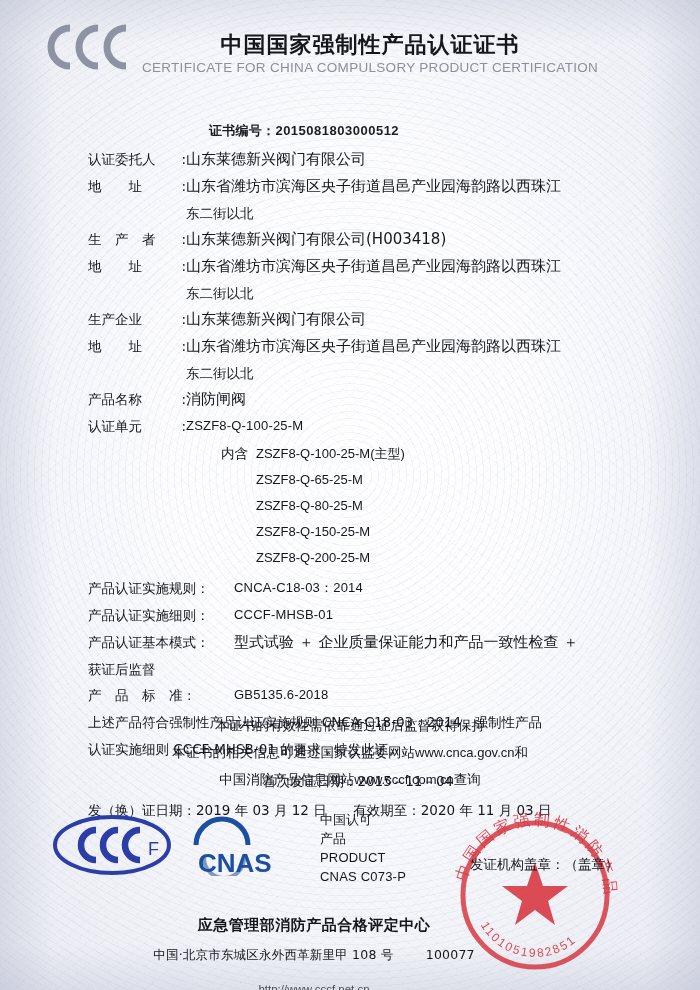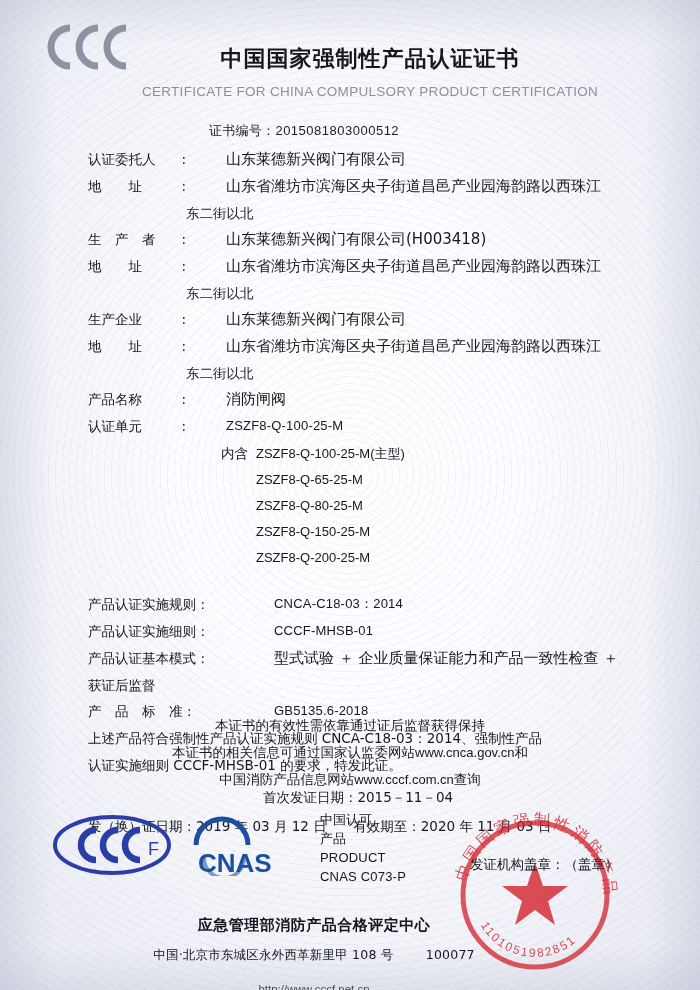--- a/index.html
+++ b/index.html
@@ -39,39 +39,38 @@
       linear-gradient(90deg, rgba(180,186,205,0.35) 0px, rgba(255,255,255,0) 55px),
       linear-gradient(-90deg, rgba(180,186,205,0.35) 0px, rgba(255,255,255,0) 55px),
       linear-gradient(180deg, rgba(180,186,205,0.30) 0px, rgba(255,255,255,0) 45px),
       linear-gradient(0deg, rgba(180,186,205,0.30) 0px, rgba(255,255,255,0) 45px);
     pointer-events: none;
   }
 
   
   .header {
     position: absolute;
-    top: 44px;
+    top: 30px;
     left: 0;
     width: 700px;
     text-align: center;
   }
   .title-cn {
     font-family: "DejaVu Sans", sans-serif;
     font-weight: bold;
     font-size: 22px;
     color: #15171d;
     letter-spacing: 1px;
     margin-left: 40px;
   }
   .title-en {
     font-family: "Liberation Sans", sans-serif;
     font-size: 13.5px;
     color: #8d9099;
     letter-spacing: 0.3px;
-    margin-top: 10px;
     margin-left: 40px;
   }
   .ccc-logo-top {
     position: absolute;
     left: 30px;
     top: 18px;
     width: 110px;
     height: 58px;
   }
   .ccc-logo-top svg { display: block; }
@@ -80,39 +79,39 @@
   .certno {
     position: absolute;
     top: 122px;
     left: 0;
     width: 608px;
     text-align: center;
     font-family: "DejaVu Sans", sans-serif;
     font-size: 13px;
     color: #1b1d23;
     letter-spacing: 0.3px;
+    font-weight: bold;
   }
   .certno .num {
     font-family: "Liberation Sans", sans-serif;
     letter-spacing: 0.5px;
   }
 
   
   .body {
     position: absolute;
     top: 146px;
     left: 88px;
     width: 540px;
   }
   .row {
     display: flex;
     align-items: flex-start;
     margin-bottom: 1px;
     line-height: 26px;
-    gap: 40px;
   }
   .label {
     font-family: "DejaVu Sans", sans-serif;
     font-size: 13.5px;
     color: #15171d;
     white-space: nowrap;
     flex: 0 0 auto;
     width: 98px;
   }
   .label.spread {
@@ -375,21 +374,21 @@
     </div>
 
     <div class="unitlist">
       <div class="u"><span class="inner-label">内含</span><span>ZSZF8-Q-100-25-M(主型)</span></div>
       <div class="u"><span class="inner-label"></span><span>ZSZF8-Q-65-25-M</span></div>
       <div class="u"><span class="inner-label"></span><span>ZSZF8-Q-80-25-M</span></div>
       <div class="u"><span class="inner-label"></span><span>ZSZF8-Q-150-25-M</span></div>
       <div class="u"><span class="inner-label"></span><span>ZSZF8-Q-200-25-M</span></div>
     </div>
 
-    <div class="row" style="margin-top:20px;">
+    <div class="row" style="margin-top:4px;">
       <div class="label wide">产品认证实施规则：</div>
       <div class="value mono">CNCA-C18-03：2014</div>
     </div>
 
     <div class="row">
       <div class="label wide">产品认证实施细则：</div>
       <div class="value mono">CCCF-MHSB-01</div>
     </div>
 
     <div class="row">

